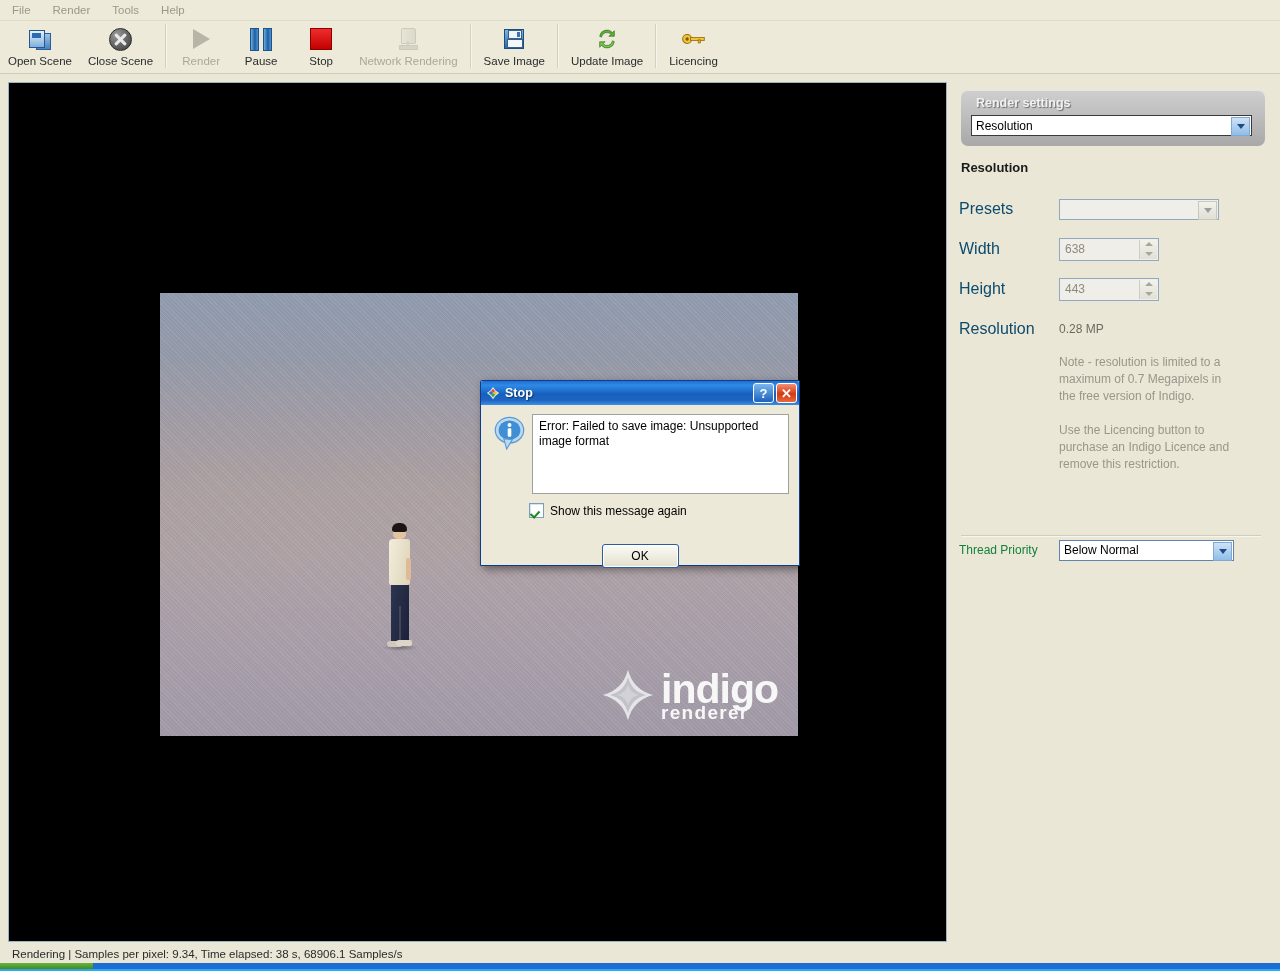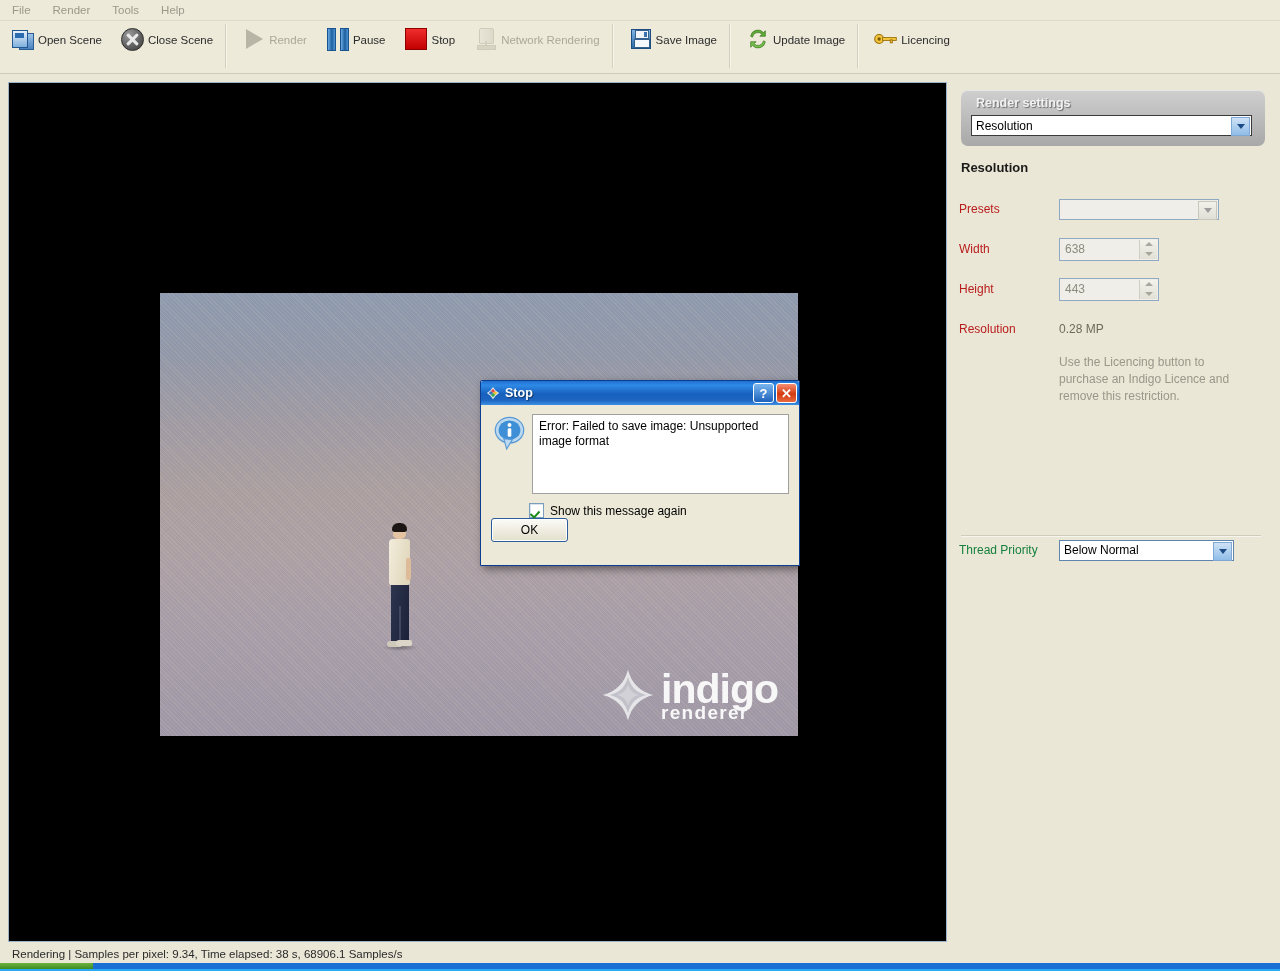--- a/index.html
+++ b/index.html
@@ -43,21 +43,21 @@
     background: #EDEADA;
     display: flex; align-items: flex-start;
     border-bottom: 1px solid #cfccba;
   }
   .tb-sep {
     width: 1px; height: 44px; margin: 3px 4px 0 4px;
     background: #d3d0bf;
     border-right: 1px solid #f7f5eb;
   }
   .tb-btn {
-    display: flex; flex-direction: row;
+    display: flex; flex-direction: column;
     align-items: center; justify-content: flex-start;
     padding: 5px 8px 0 8px;
     min-width: 44px;
     cursor: default;
   }
   .tb-btn .ico {
     height: 26px; width: 30px;
     display: flex; align-items: center; justify-content: center;
     margin-bottom: 3px;
   }
@@ -271,21 +271,21 @@
     border: 1px solid #7b9ebd; position: relative; margin-right: 6px;
     box-shadow: inset 1px 1px 0 #d7e4f0;
   }
   .checkbox:after {
     content: ""; position: absolute; left: 2px; top: 5px;
     width: 4px; height: 7px;
     border: solid #1a8a1a; border-width: 0 2px 2px 0;
     transform: rotate(42deg);
   }
   #chk-label { font-size: 12px; color: #000; text-align: right; }
-  #ok-row { display: flex; justify-content: flex-start; margin-top: 0; }
+  #ok-row { display: flex; justify-content: center; margin-top: 26px; }
   #ok-button {
     width: 75px; height: 22px;
     background: linear-gradient(180deg,#fbfbf8 0%,#f0eee2 48%,#e2dfcc 100%);
     border: 1px solid #2b5c9c;
     border-radius: 3px;
     font-size: 12px; color: #000;
     display: flex; align-items: center; justify-content: center;
     box-shadow: inset 0 0 0 1px #fff;
     cursor: default;
   }
@@ -326,21 +326,21 @@
 
   #section-title {
     position: absolute; left: 8px; top: 78px;
     font-size: 13px; font-weight: bold; color: #1a1a1a;
   }
   .field-row {
     position: absolute; left: 6px; width: 310px; height: 26px;
     display: flex; align-items: center;
   }
   .field-label {
-    width: 100px; font-size: 12px; color: #b91c1c; flex: none;
+    width: 100px; font-size: 16px; color: #0c4a6e; flex: none;
   }
   .field-value { font-size: 12px; color: #6e6a5e; }
   .combo-disabled {
     width: 160px; height: 21px;
     background: #efeee8; border: 1px solid #8fa9c2;
     position: relative; box-sizing: border-box;
   }
   .combo-disabled .arrowbox {
     position: absolute; right: 1px; top: 1px; width: 17px; height: 17px;
     background: linear-gradient(180deg,#f2f1ea,#e0dfd6);
@@ -625,20 +625,21 @@
         </div>
       </div>
     </div>
 
     <div class="field-row" style="top:234px;">
       <div class="field-label">Resolution</div>
       <div class="field-value">0.28 MP</div>
     </div>
 
     <div id="note-block">
+      <p>Note - resolution is limited to a maximum of 0.7 Megapixels in the free version of Indigo.</p>
       <p>Use the Licencing button to purchase an Indigo Licence and remove this restriction.</p>
     </div>
 
     <div id="panel-divider"></div>
 
     <div id="thread-row">
       <div id="thread-label">Thread Priority</div>
       <div id="thread-combo">
         <span>Below Normal</span>
         <div class="arrowbox">

